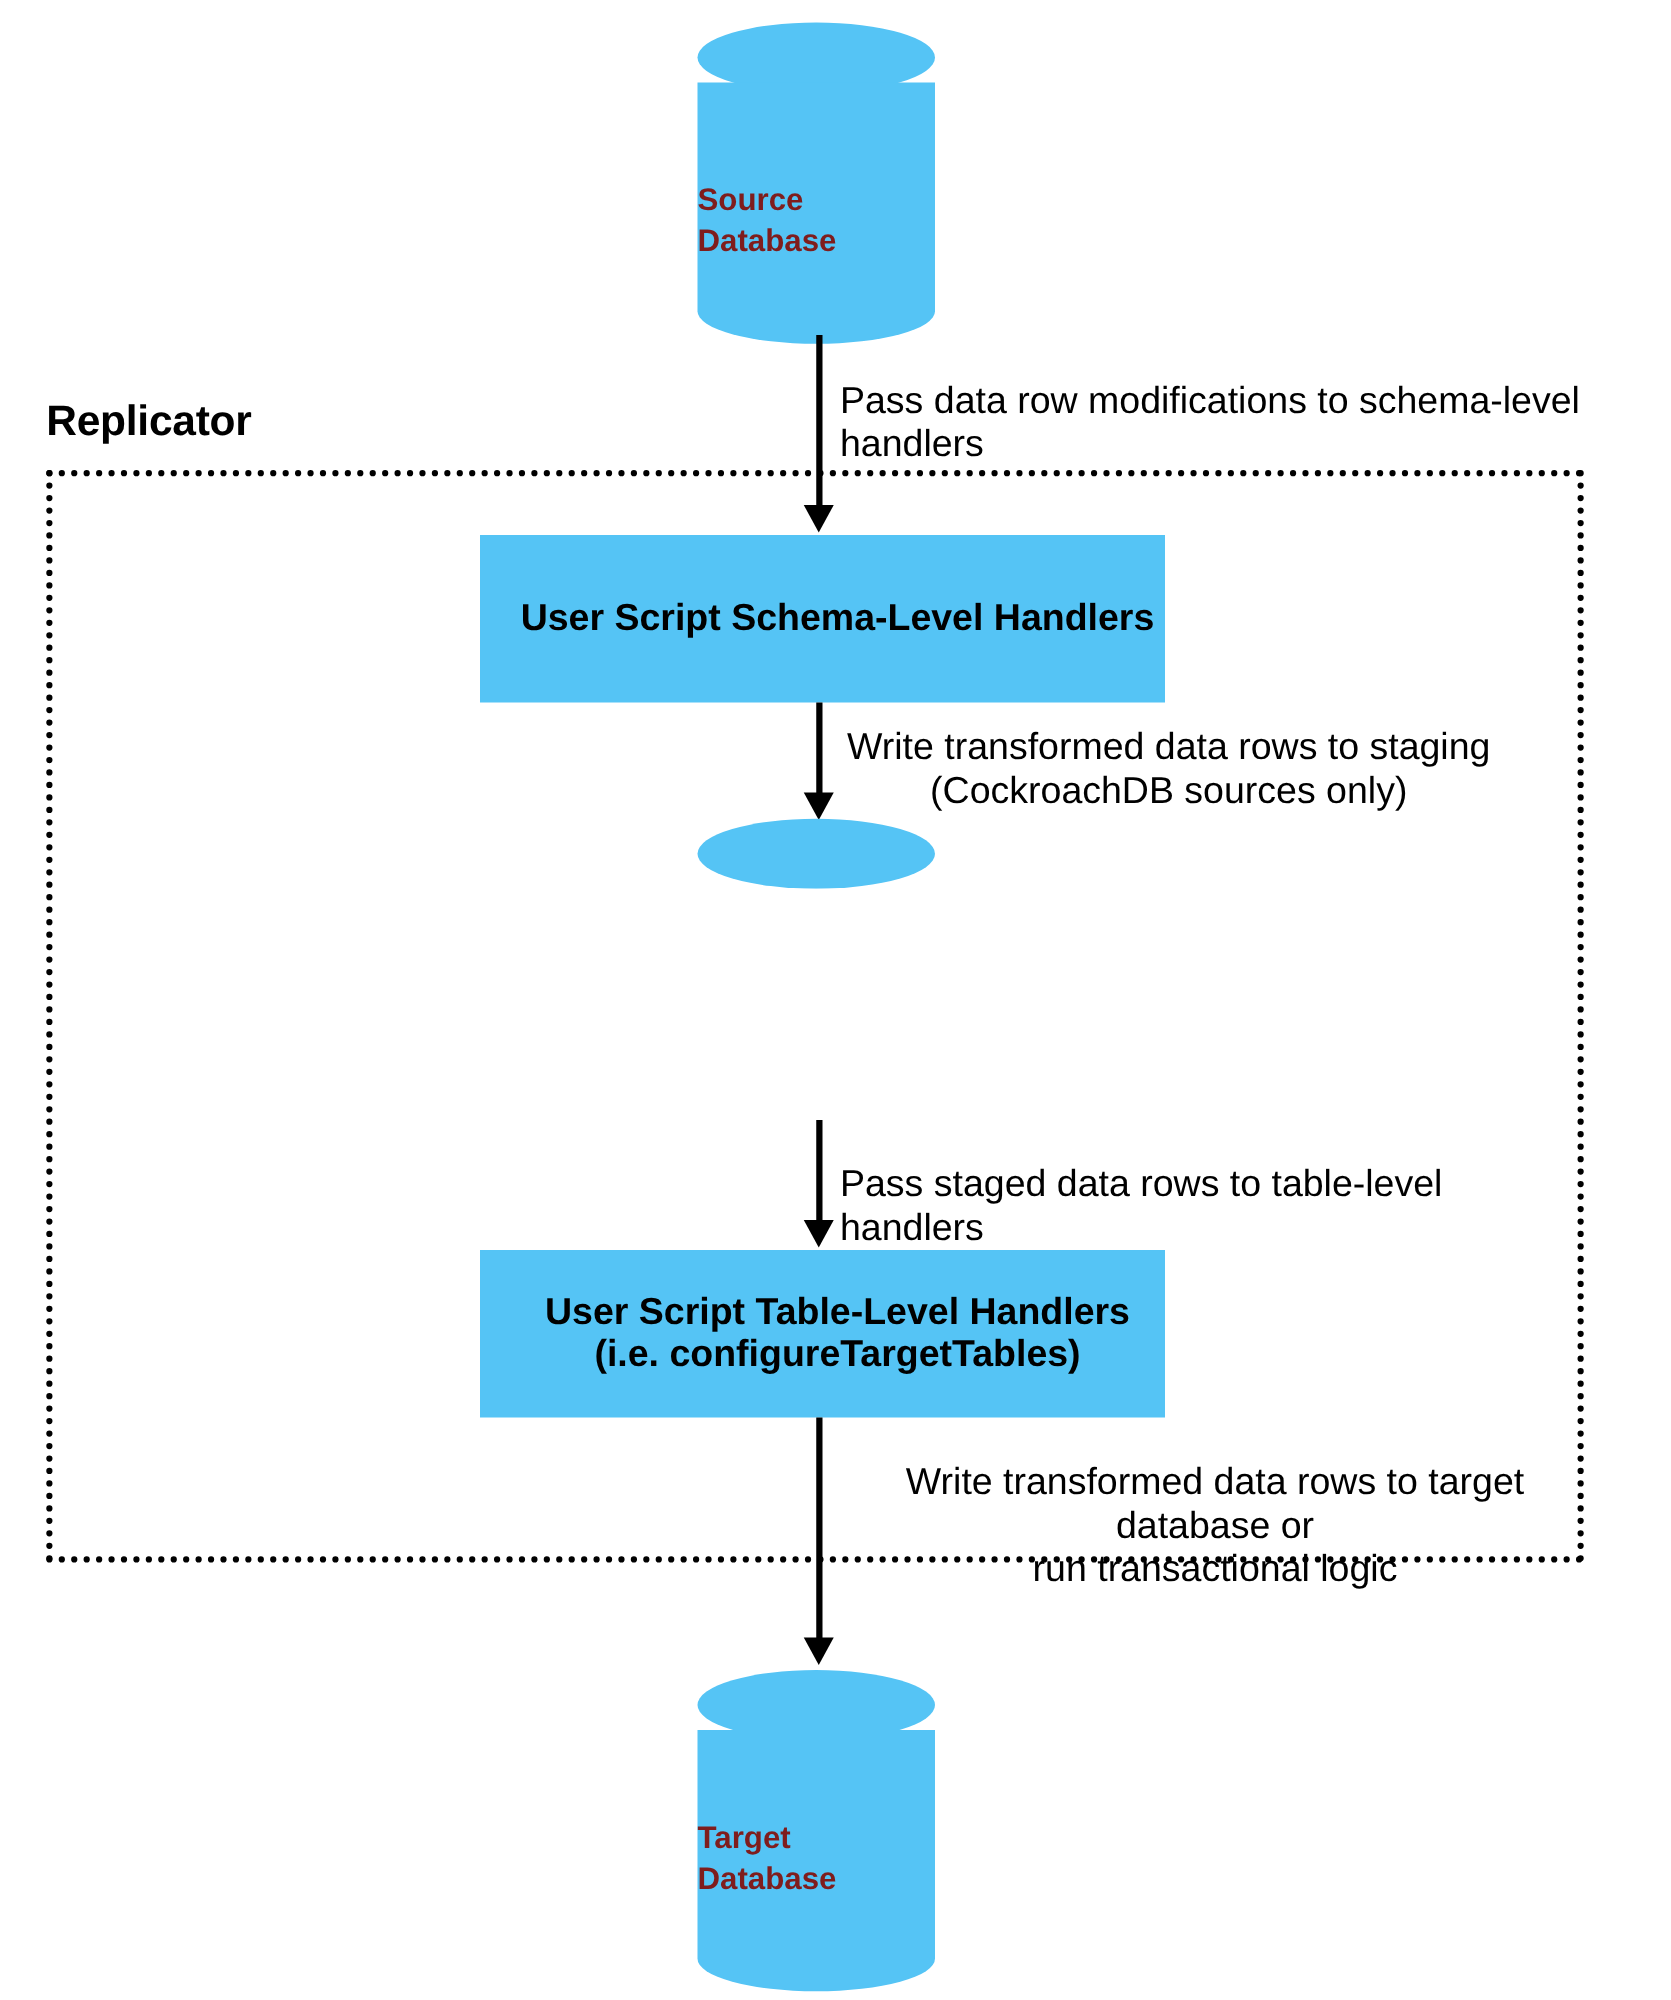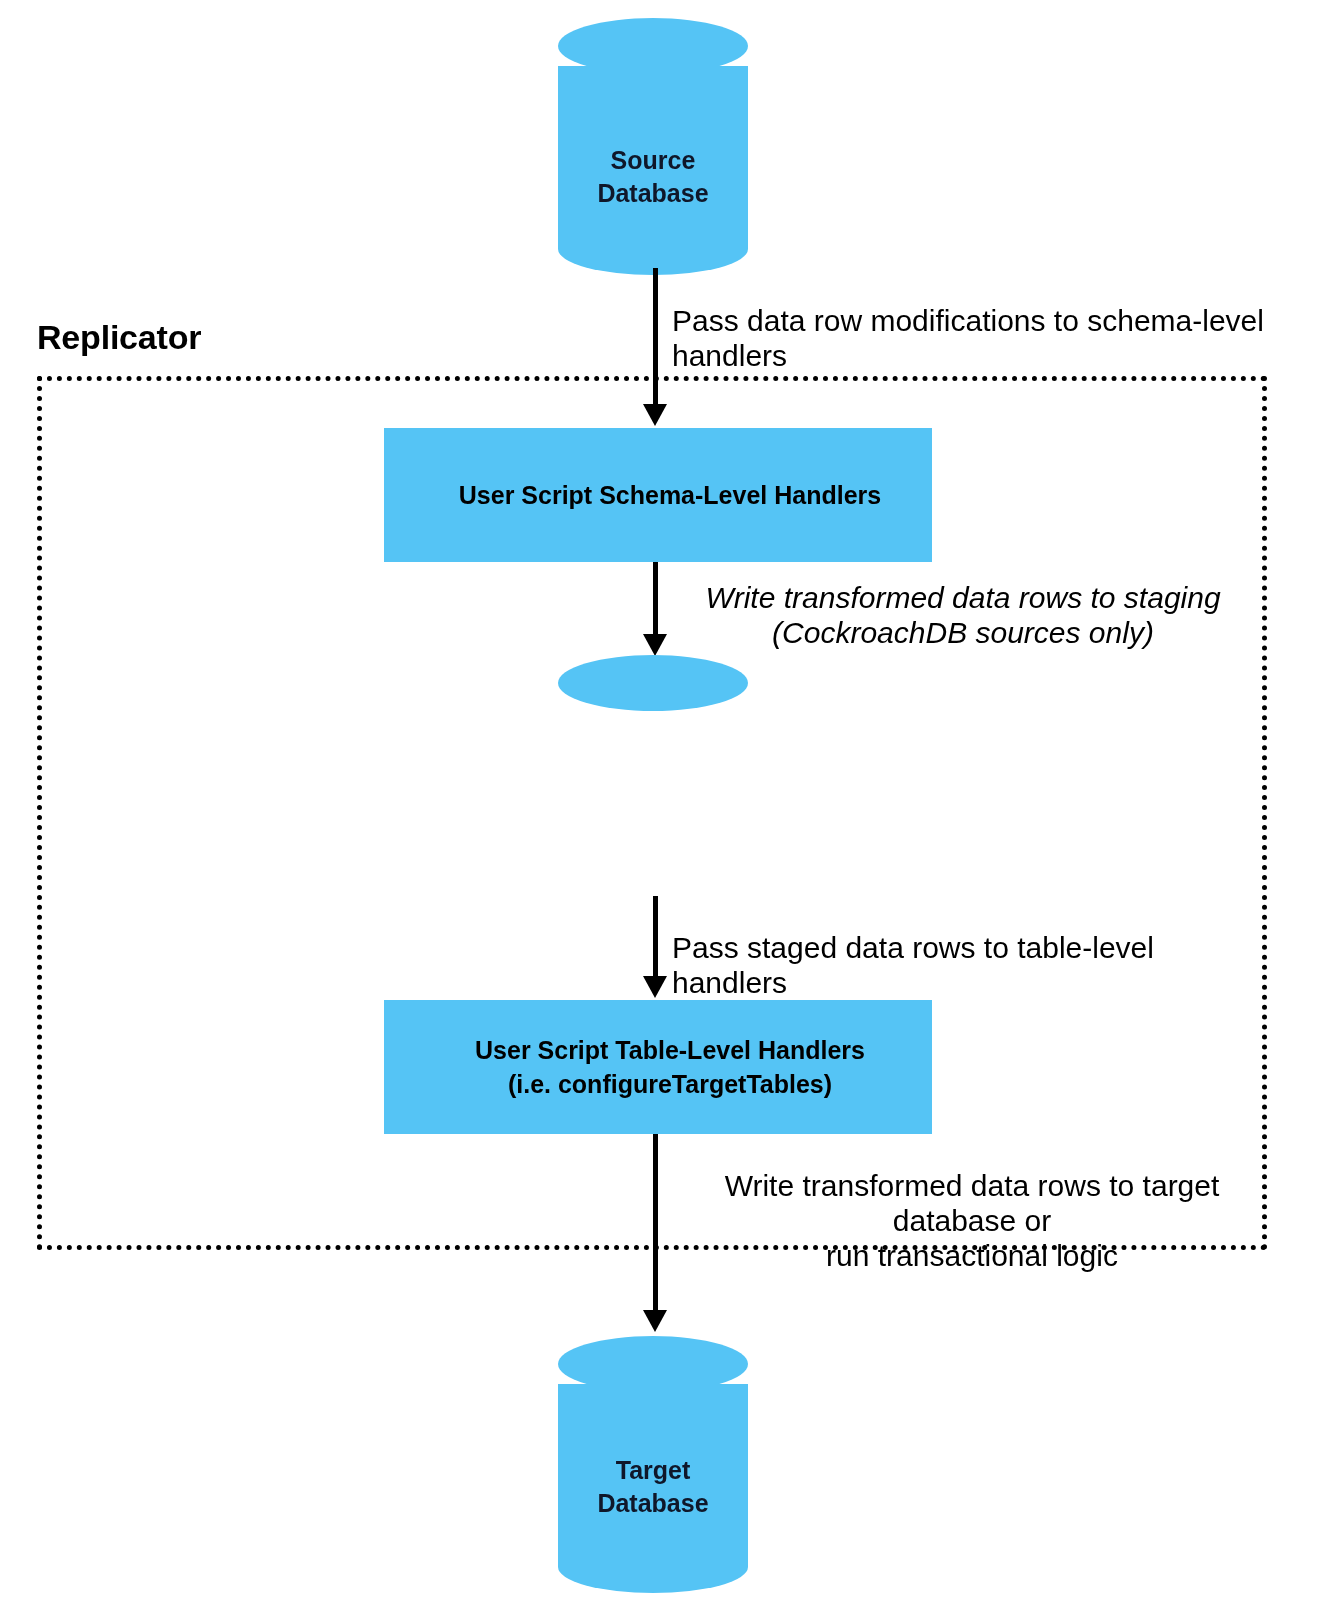--- a/index.html
+++ b/index.html
@@ -59,39 +59,38 @@
     border-bottom-left-radius: 95px 26px;
     border-bottom-right-radius: 95px 26px;
     margin-top: -14px;
     padding-top: 14px;
     box-sizing: content-box;
   }
   .cyl-label {
     position: absolute;
     left: 0;
     width: 190px;
-    text-align: center;
     font-size: 25px;
     font-weight: bold;
     line-height: 33px;
-    color: #0f172a;
+    color: #7f1d1d;
   }
 
   
   .proc-box {
     width: 548px;
     height: 134px;
     background: #55c4f5;
     display: flex;
     align-items: center;
     justify-content: center;
     text-align: center;
   }
   .proc-text {
-    font-size: 25px;
+    font-size: 30px;
     font-weight: bold;
     line-height: 34px;
     color: #000000;
     margin-left: 24px;
   }
 
   
   .arrow-line {
     width: 5px;
     background: #000000;
@@ -140,21 +139,21 @@
   <div class="abs edge-label left" style="left:672px; top:303px; width:640px;">Pass data row modifications to schema-level handlers</div>
 
   <div class="abs proc-box" style="left:384px; top:428px;">
     <div class="proc-text">
       <span>User Script Schema-Level Handlers</span><br>
     </div>
   </div>
 
   <div class="abs arrow-line" style="top:562px; height:76px;"></div>
   <div class="abs arrow-head" style="top:634px;"></div>
-  <div class="abs edge-label center" style="left:668px; top:580px; width:590px;font-style:italic;">Write transformed data rows to staging
+  <div class="abs edge-label center" style="left:640px; top:580px; width:590px;">Write transformed data rows to staging
 (CockroachDB sources only)</div>
 
   <div class="abs cylinder" style="left:558px; top:655px;">
     <div class="cyl-top"></div>
     <div class="cyl-gap"></div>
   </div>
 
   <div class="abs arrow-line" style="top:896px; height:84px;"></div>
   <div class="abs arrow-head" style="top:976px;"></div>
   <div class="abs proc-box" style="left:384px; top:1000px;">

